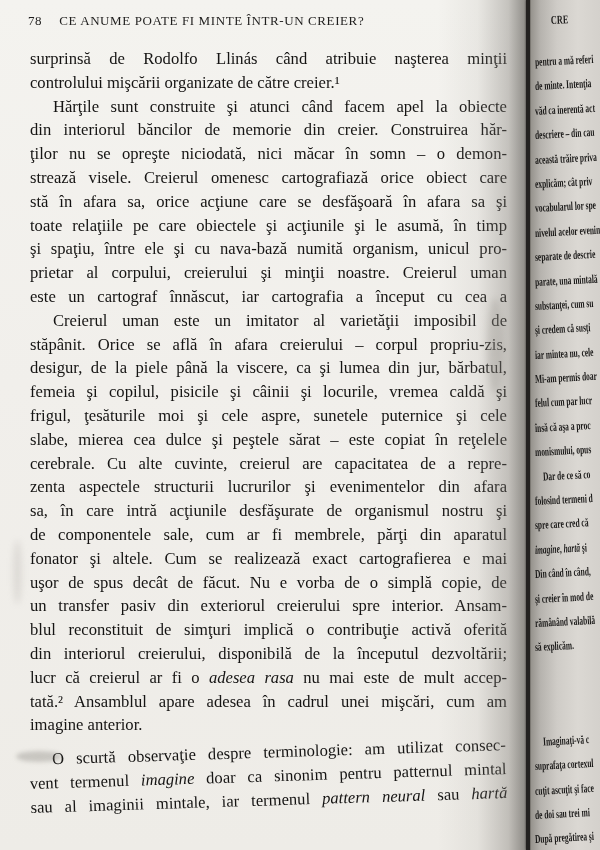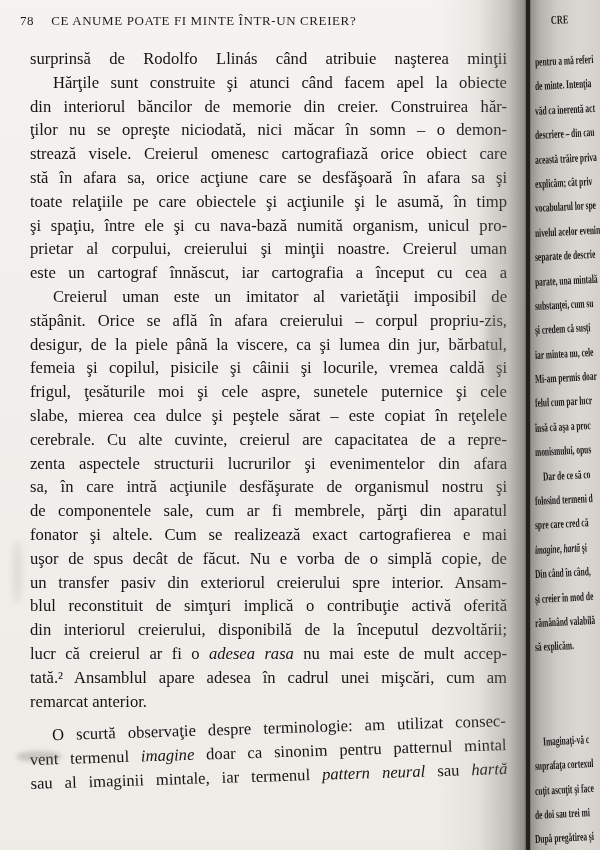--- a/index.html
+++ b/index.html
@@ -3,21 +3,21 @@
 <meta charset="utf-8">
 <style>
   html,body{margin:0;padding:0;}
   body{width:600px;height:850px;overflow:hidden;background:#e9e7e2;
        font-family:"Liberation Serif","DejaVu Serif",serif;}
   .scan{position:relative;width:600px;height:850px;overflow:hidden;}
 
   
   .main-page{position:absolute;inset:0;
     background:linear-gradient(180deg,#f4f3ef 0%,#f1efeb 45%,#eeece7 100%);}
-  .page-header{position:absolute;top:13px;left:20px;width:470px;
+  .page-header{position:absolute;top:13px;left:28px;width:470px;
     font-size:13px;letter-spacing:0.6px;color:#1f1e1d;white-space:nowrap;}
   .page-header .num{margin-right:17px;}
   .body-text{position:absolute;top:47px;left:30px;width:477px;
     font-size:16.6px;line-height:23.8px;color:#151413;}
   .para{margin:0;}
   .para.space{margin-top:11px;}
   .para.tilt{transform:rotate(-1.8deg);transform-origin:0 60%;}
   .line{height:23.8px;overflow:hidden;}
   .line.just{text-align:justify;text-align-last:justify;}
   .line.ind{text-indent:23px;}
@@ -61,20 +61,21 @@
 <div class="scan">
 
   <div class="main-page">
     <div class="page-header">
       <span class="num">78</span><span>CE ANUME POATE FI MINTE ÎNTR-UN CREIER?</span>
     </div>
 
     <div class="body-text" id="body-text">
         <div class="para">
           <div class="line just"><span>surprinsă de Rodolfo Llinás când atribuie naşterea minţii</span></div>
+          <div class="line"><span>controlului mişcării organizate de către creier.¹</span></div>
         </div>
         <div class="para">
           <div class="line just ind"><span>Hărţile sunt construite şi atunci când facem apel la obiecte</span></div>
           <div class="line just"><span>din interiorul băncilor de memorie din creier. Construirea hăr-</span></div>
           <div class="line just"><span>ţilor nu se opreşte niciodată, nici măcar în somn – o demon-</span></div>
           <div class="line just"><span>strează visele. Creierul omenesc cartografiază orice obiect care</span></div>
           <div class="line just"><span>stă în afara sa, orice acţiune care se desfăşoară în afara sa şi</span></div>
           <div class="line just"><span>toate relaţiile pe care obiectele şi acţiunile şi le asumă, în timp</span></div>
           <div class="line just"><span>şi spaţiu, între ele şi cu nava-bază numită organism, unicul pro-</span></div>
           <div class="line just"><span>prietar al corpului, creierului şi minţii noastre. Creierul uman</span></div>
@@ -91,21 +92,21 @@
           <div class="line just"><span>zenta aspectele structurii lucrurilor şi evenimentelor din afara</span></div>
           <div class="line just"><span>sa, în care intră acţiunile desfăşurate de organismul nostru şi</span></div>
           <div class="line just"><span>de componentele sale, cum ar fi membrele, părţi din aparatul</span></div>
           <div class="line just"><span>fonator şi altele. Cum se realizează exact cartografierea e mai</span></div>
           <div class="line just"><span>uşor de spus decât de făcut. Nu e vorba de o simplă copie, de</span></div>
           <div class="line just"><span>un transfer pasiv din exteriorul creierului spre interior. Ansam-</span></div>
           <div class="line just"><span>blul reconstituit de simţuri implică o contribuţie activă oferită</span></div>
           <div class="line just"><span>din interiorul creierului, disponibilă de la începutul dezvoltării;</span></div>
           <div class="line just"><span>lucr că creierul ar fi o </span><span class="it">adesea rasa</span><span> nu mai este de mult accep-</span></div>
           <div class="line just"><span>tată.² Ansamblul apare adesea în cadrul unei mişcări, cum am</span></div>
-          <div class="line"><span>remarcat anterior.</span></div>
+          <div class="line"><span>imagine anterior.</span></div>
         </div>
         <div class="para space tilt">
           <div class="line just ind"><span>O scurtă observaţie despre terminologie: am utilizat consec-</span></div>
           <div class="line just"><span>vent termenul </span><span class="it">imagine</span><span> doar ca sinonim pentru patternul mintal</span></div>
           <div class="line just"><span>sau al imaginii mintale, iar termenul </span><span class="it">pattern neural</span><span> sau </span><span class="it">hartă</span></div>
         </div>
       </div>
 
     <div class="smudge s1"></div>
     <div class="smudge s2"></div>

